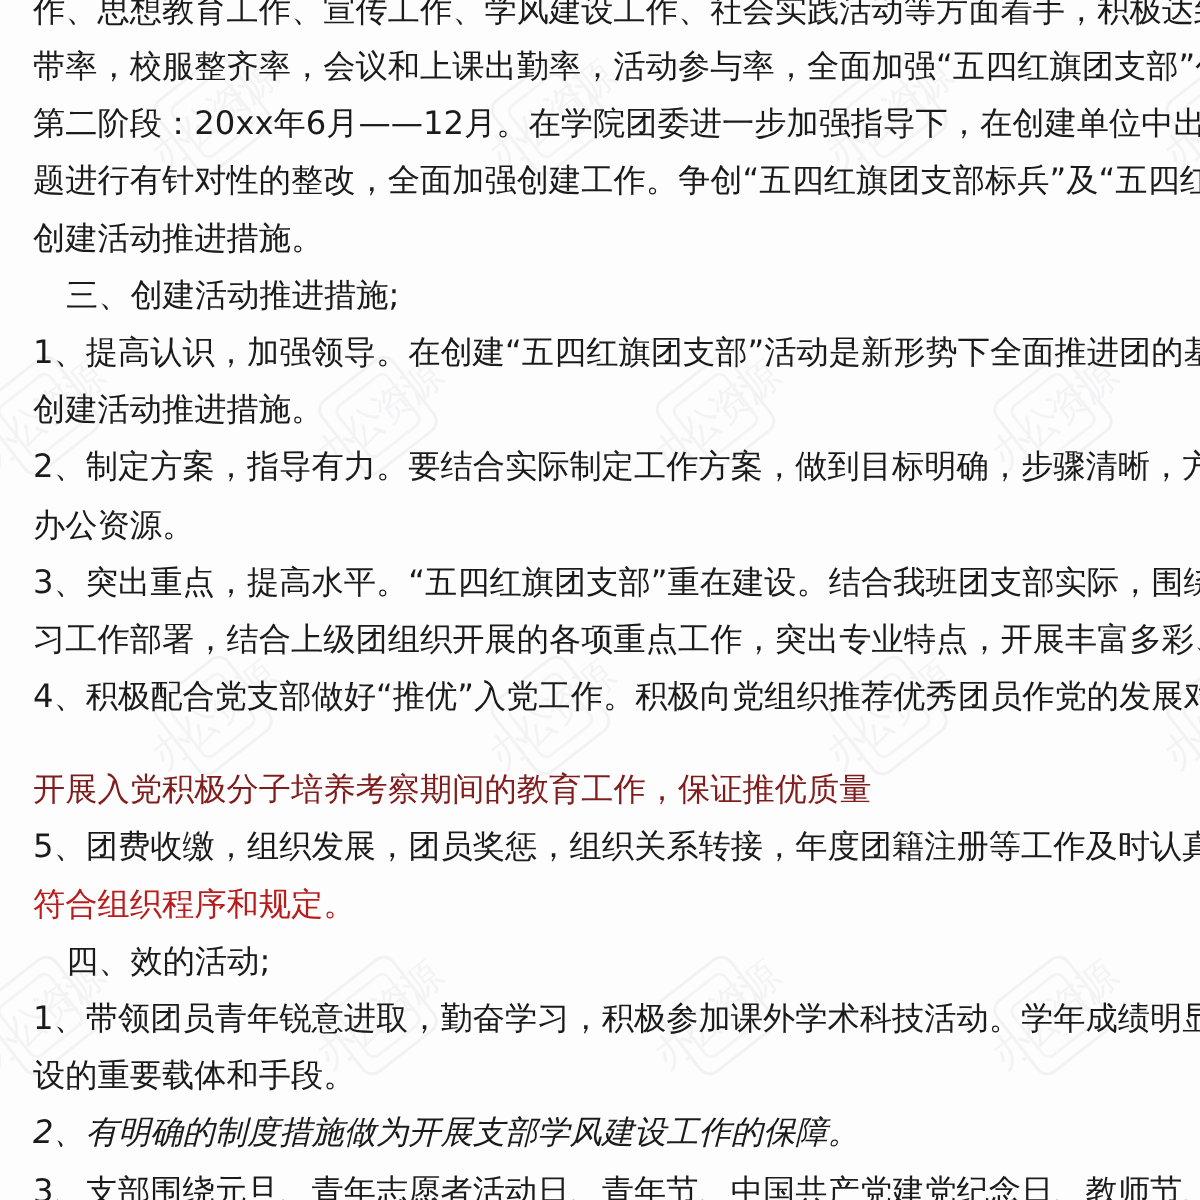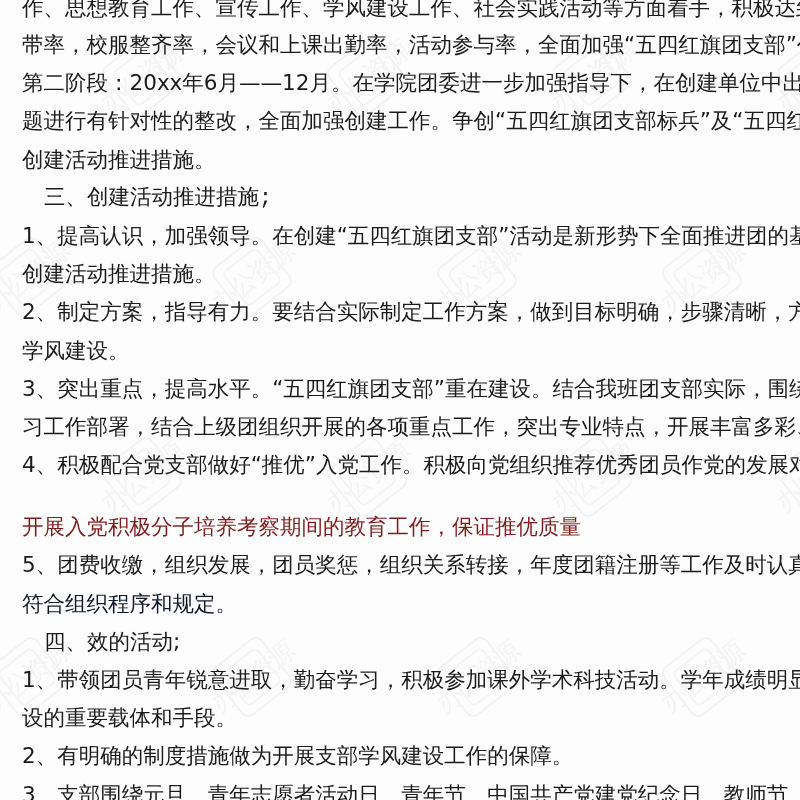--- a/index.html
+++ b/index.html
@@ -351,21 +351,21 @@
         <span>标</span>
         <span>兵</span>
         <span>”</span>
         <span>及</span>
         <span>“</span>
         <span>五</span>
         <span>四</span>
         <span>红</span>
       </div>
       <div class="line flush" style="color: rgb(27, 27, 27);">创建活动推进措施。</div>
-      <div class="line indent" style="color: rgb(27, 27, 27); font-family: Liberation Mono, monospace;">三、创建活动推进措施;</div>
+      <div class="line indent" style="color: rgb(27, 27, 27);">三、创建活动推进措施;</div>
       <div class="line flush justify" style="color: rgb(27, 27, 27);">
         <span>1</span>
         <span>、</span>
         <span>提</span>
         <span>高</span>
         <span>认</span>
         <span>识</span>
         <span>，</span>
         <span>加</span>
         <span>强</span>
@@ -432,21 +432,21 @@
         <span>明</span>
         <span>确</span>
         <span>，</span>
         <span>步</span>
         <span>骤</span>
         <span>清</span>
         <span>晰</span>
         <span>，</span>
         <span>方</span>
       </div>
-      <div class="line flush" style="color: rgb(27, 27, 27);">学风建设。</div>
+      <div class="line flush" style="color: rgb(27, 27, 27);">办公资源。</div>
       <div class="line flush justify" style="color: rgb(27, 27, 27);">
         <span>3</span>
         <span>、</span>
         <span>突</span>
         <span>出</span>
         <span>重</span>
         <span>点</span>
         <span>，</span>
         <span>提</span>
         <span>高</span>
@@ -592,21 +592,21 @@
         <span>注</span>
         <span>册</span>
         <span>等</span>
         <span>工</span>
         <span>作</span>
         <span>及</span>
         <span>时</span>
         <span>认</span>
         <span>真</span>
       </div>
-      <div class="line flush" style="color: #0f172a;">符合组织程序和规定。</div>
+      <div class="line flush" style="color: #b91c1c;">符合组织程序和规定。</div>
       <div class="line indent" style="color: rgb(27, 27, 27);">四、效的活动;</div>
       <div class="line flush justify" style="color: rgb(27, 27, 27);">
         <span>1</span>
         <span>、</span>
         <span>带</span>
         <span>领</span>
         <span>团</span>
         <span>员</span>
         <span>青</span>
         <span>年</span>
@@ -634,21 +634,21 @@
         <span>动</span>
         <span>。</span>
         <span>学</span>
         <span>年</span>
         <span>成</span>
         <span>绩</span>
         <span>明</span>
         <span>显</span>
       </div>
       <div class="line flush" style="color: rgb(27, 27, 27);">设的重要载体和手段。</div>
-      <div class="line flush" style="color: rgb(27, 27, 27);">2、有明确的制度措施做为开展支部学风建设工作的保障。</div>
+      <div class="line flush" style="color: rgb(27, 27, 27); font-style: italic;">2、有明确的制度措施做为开展支部学风建设工作的保障。</div>
       <div class="line flush justify" style="color: rgb(27, 27, 27);">
         <span>3</span>
         <span>、</span>
         <span>支</span>
         <span>部</span>
         <span>围</span>
         <span>绕</span>
         <span>元</span>
         <span>旦</span>
         <span>、</span>

